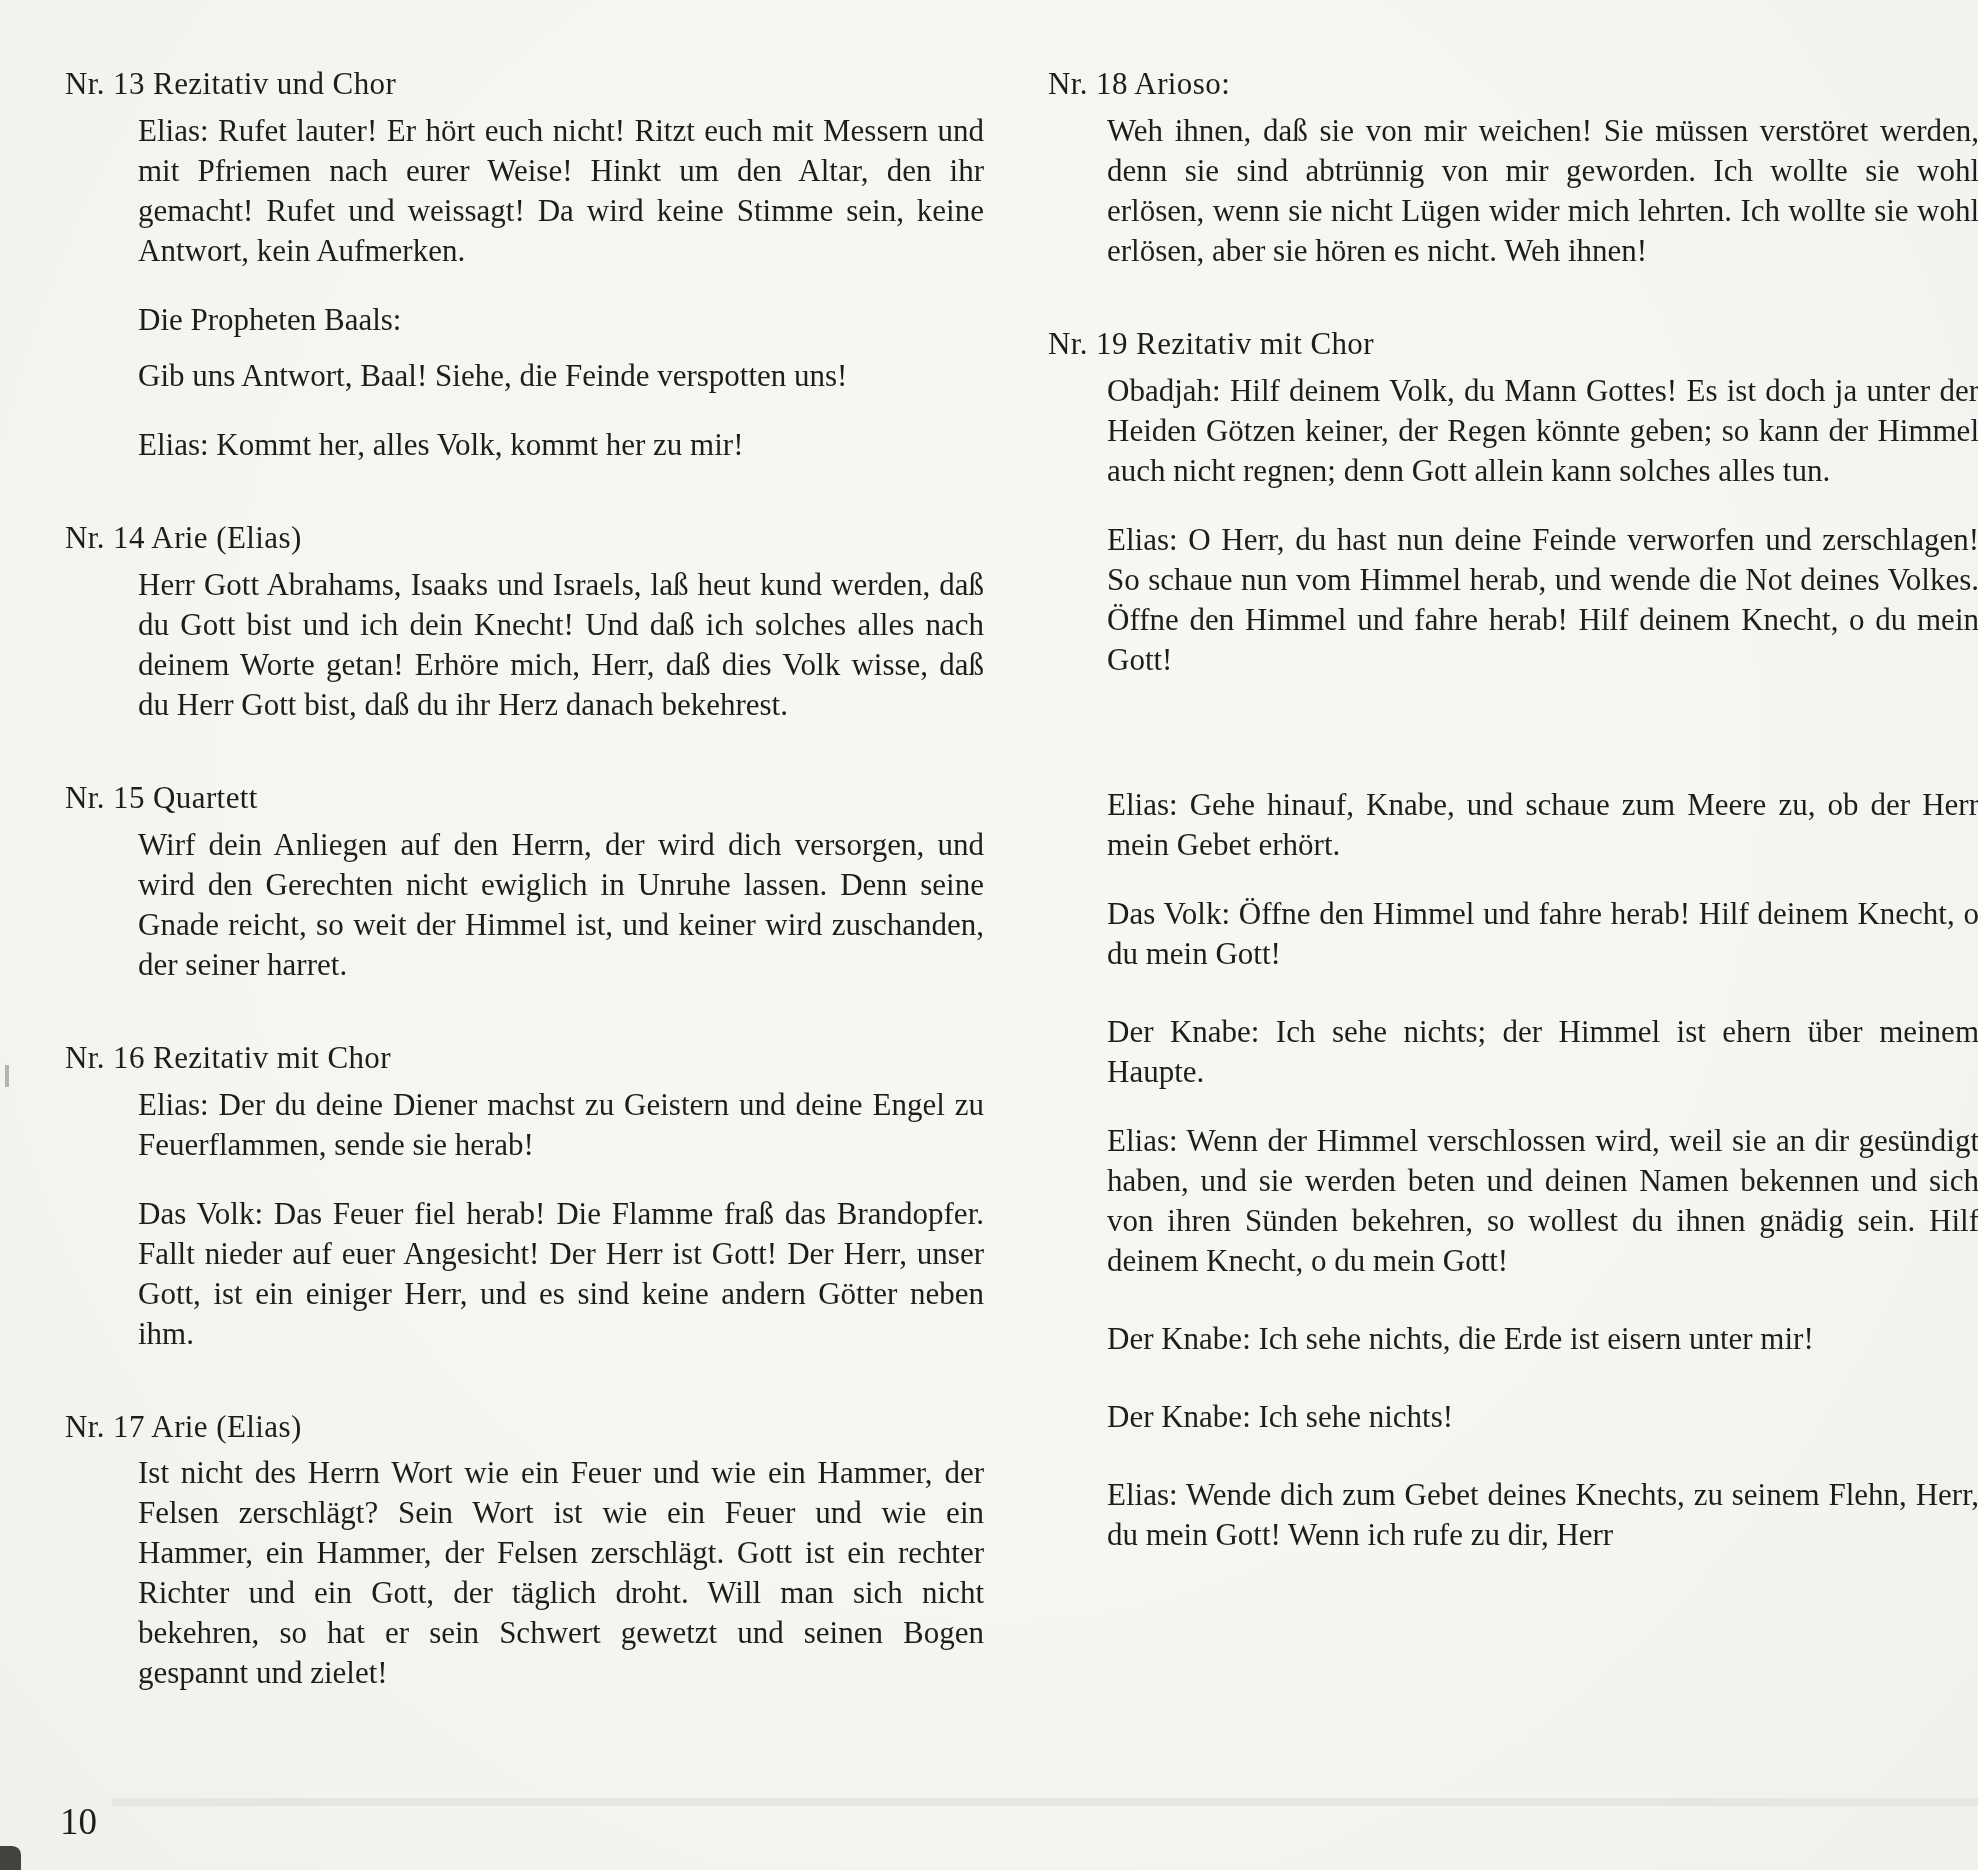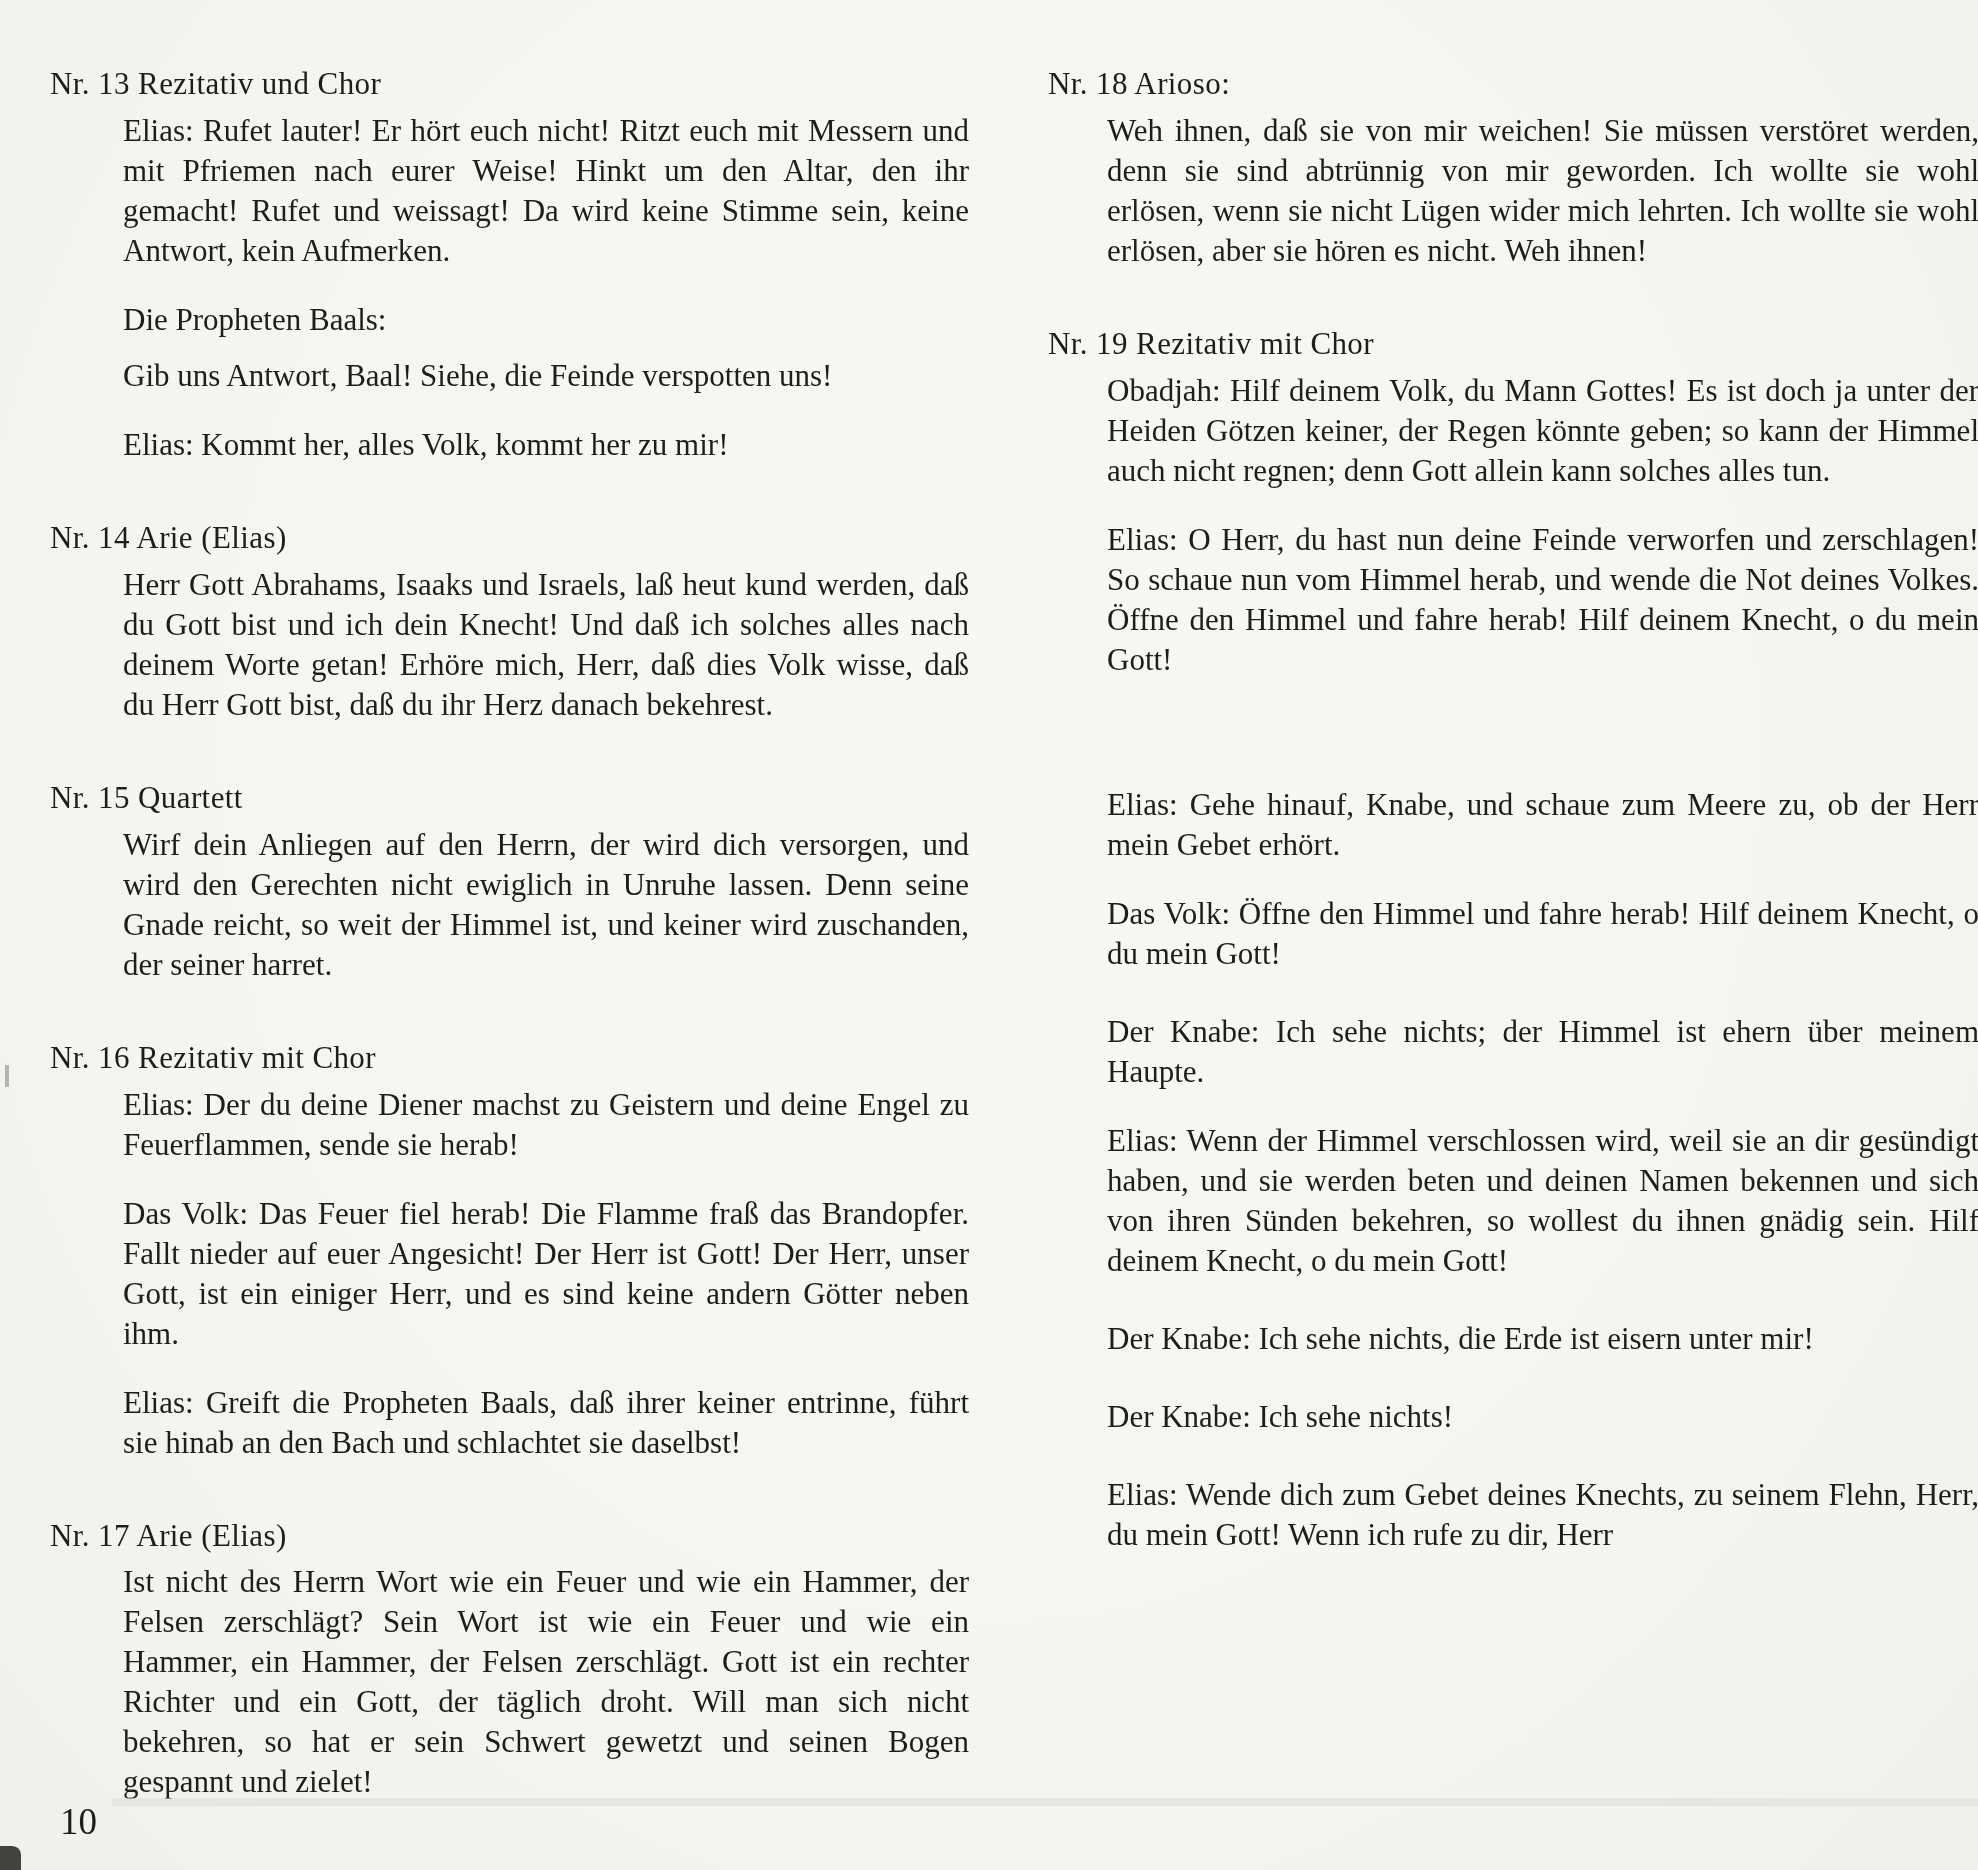--- a/index.html
+++ b/index.html
@@ -16,21 +16,21 @@
     font-family:"Liberation Serif","DejaVu Serif",serif;
     color:var(--ink);
     overflow:hidden;
   }
   .col{
     position:absolute;
     top:64px;
     font-size:31px;
     line-height:40px;
   }
-  .col-left{left:50px;width:919px;}
+  .col-left{left:65px;width:919px;}
   .col-right{left:1048px;width:931px;}
   .section{margin:0;}
   .section + .section{margin-top:53px;}
   .heading{
     margin:0;
     font-size:31px;
     font-weight:normal;
     line-height:40px;
     letter-spacing:0.4px;
   }
@@ -97,21 +97,20 @@
 
     <section class="section">
       <h2 class="heading">Nr. 15 Quartett</h2>
       <p class="para p-first">Wirf dein Anliegen auf den Herrn, der wird dich versorgen, und wird den Gerechten nicht ewiglich in Unruhe lassen. Denn seine Gnade reicht, so weit der Himmel ist, und keiner wird zuschanden, der seiner harret.</p>
     </section>
 
     <section class="section">
       <h2 class="heading">Nr. 16 Rezitativ mit Chor</h2>
       <p class="para p-first">Elias: Der du deine Diener machst zu Geistern und deine Engel zu Feuerflammen, sende sie herab!</p>
       <p class="para p-gap">Das Volk: Das Feuer fiel herab! Die Flamme fraß das Brandopfer. Fallt nieder auf euer Angesicht! Der Herr ist Gott! Der Herr, unser Gott, ist ein einiger Herr, und es sind keine andern Götter neben ihm.</p>
-      <p class="para p-gap">Elias: Greift die Propheten Baals, daß ihrer keiner entrinne, führt sie hinab an den Bach und schlachtet sie daselbst!</p>
     </section>
 
     <section class="section">
       <h2 class="heading">Nr. 17 Arie (Elias)</h2>
       <p class="para p-first">Ist nicht des Herrn Wort wie ein Feuer und wie ein Hammer, der Felsen zerschlägt? Sein Wort ist wie ein Feuer und wie ein Hammer, ein Hammer, der Felsen zerschlägt. Gott ist ein rechter Richter und ein Gott, der täglich droht. Will man sich nicht bekehren, so hat er sein Schwert gewetzt und seinen Bogen gespannt und zielet!</p>
     </section>
 
   </div>
 
   <div class="col col-right">

